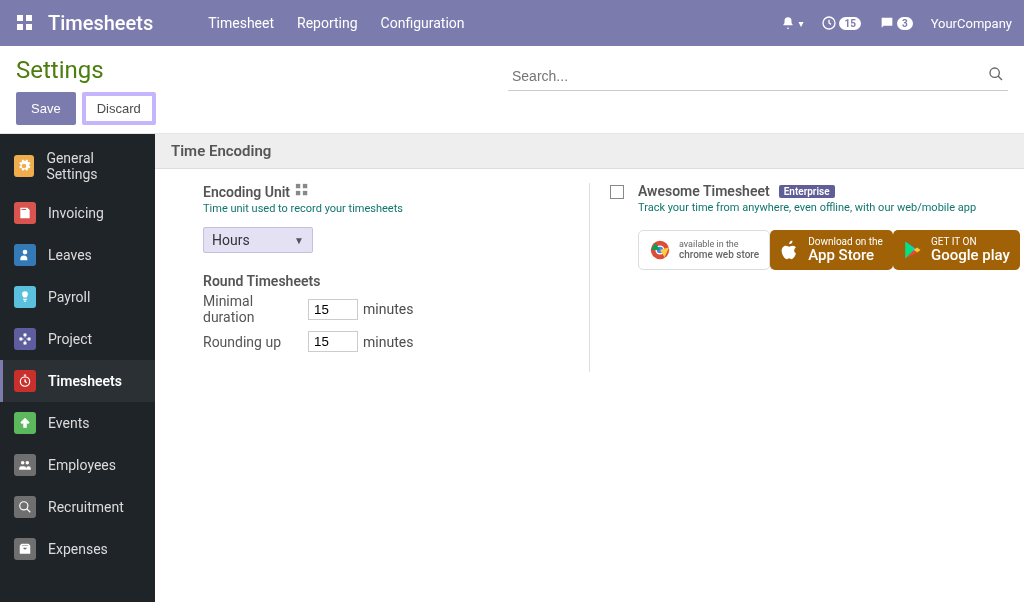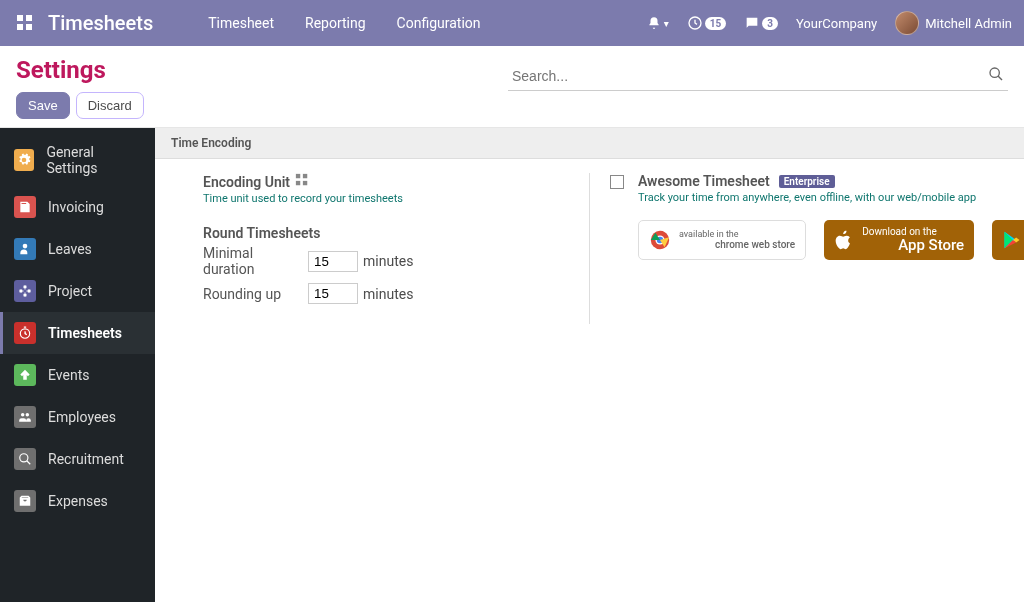--- a/index.html
+++ b/index.html
@@ -3,67 +3,67 @@
   <meta charset="utf-8">
   <style>
     * { box-sizing: border-box; margin: 0; padding: 0; }
     body { font-family: -apple-system, BlinkMacSystemFont, "Segoe UI", Roboto, "Helvetica Neue", Arial, sans-serif; font-size: 13px; color: #4c4c4c; background: #fff; width: 1024px; height: 602px; overflow: hidden; position: relative; }
 
     
     .navbar { background: #7c7bad; height: 46px; display: flex; align-items: center; color: #fff; padding: 0 12px 0 12px; }
     .navbar .apps-icon { width: 26px; height: 26px; display: flex; align-items: center; justify-content: center; margin-right: 10px; }
     .navbar .apps-icon svg { fill: #fff; }
     .navbar .brand { font-size: 20px; font-weight: 500; margin-right: 55px; }
-    .navbar .menu { display: flex; gap: 31px; }
+    .navbar .menu { display: flex; gap: 23px; }
     .navbar .menu .menu-item { color: #fff; font-size: 14px; cursor: pointer; }
     .navbar .spacer { flex: 1; }
     .navbar .right { display: flex; align-items: center; gap: 18px; }
     .navbar .right .item { display: flex; align-items: center; color: #fff; cursor: pointer; }
     .navbar .badge { background: #fff; color: #7c7bad; border-radius: 9px; font-size: 10px; font-weight: bold; padding: 1px 5px; margin-left: 2px; }
     .navbar .avatar { width: 24px; height: 24px; border-radius: 50%; background: linear-gradient(135deg,#c28b6c,#7a4a33); margin-right: 6px; border:1px solid rgba(255,255,255,.4);}
     .navbar .caret { margin-left: 3px; font-size: 10px; }
 
     
     .cp { display: flex; align-items: flex-start; justify-content: space-between; padding: 10px 16px 8px 16px; border-bottom: 1px solid #e6e6e6; }
-    .cp .title { font-size: 24px; color: #be185d; font-weight: 700; margin-bottom: 8px; }
+    .cp .title { font-size: 24px; color: #4d7c0f; font-weight: 400; margin-bottom: 8px; }
     .cp .search { width: 500px; position: relative; margin-top: 6px;}
     .cp .search input { width: 100%; border: none; border-bottom: 1px solid #ccc; padding: 6px 28px 6px 4px; font-size: 14px; outline: none; background:transparent;}
     .cp .search .sicon { position: absolute; right: 4px; top: 4px; color: #666; }
     .btnrow { display: flex; gap: 6px; }
-    .btn { border: 1px solid #c4b5fd; border-radius: 7px; padding: 5px 11px; font-size: 13px; background: #fff; color: #4c4c4c; cursor: pointer; }
+    .btn { border: 4px solid #c4b5fd; border-radius: 2px; padding: 5px 11px; font-size: 13px; background: #fff; color: #4c4c4c; cursor: pointer; }
     .btn.primary { background: #7c7bad; border-color: #7c7bad; color: #fff; }
 
     
     .body { display: flex; height: calc(602px - 46px - 82px); }
     .sidebar { width: 155px; background: #1f2428; color: #dcdcdc; overflow-y: auto; padding-top: 6px; }
     .sidebar .tab { display: flex; align-items: center; padding: 10px 14px; cursor: pointer; font-size: 14px; color:#dcdcdc; }
     .sidebar .tab .sicon { width: 22px; height: 22px; border-radius: 3px; margin-right: 12px; display: flex; align-items: center; justify-content: center; font-size: 12px; color: #fff; }
     .sidebar .tab.sel { background: #2a3034; color: #fff; font-weight: 600; border-left: 3px solid #7c7bad; padding-left:11px;}
     
     .content { flex: 1; overflow-y: auto; overflow-x: auto; }
-    .section-head { background: #eee; color: #555; font-weight: 600; font-size: 12px; padding: 8px 16px; border-bottom: 1px solid #ddd; }
+    .section-head { background: #eee; color: #555; font-weight: 600; font-size: 15px; padding: 8px 16px; border-bottom: 1px solid #ddd; }
     .section-body { display: flex; padding: 14px 0 10px 0; }
     .col { flex: 1; padding: 0 20px; min-width: 0; }
     .col.divider { border-left: 1px solid #ddd; }
     .box { padding-left: 28px; position: relative; margin-bottom: 20px; }
     .box .chk { position: absolute; left: 0; top: 2px; width: 14px; height: 14px; border: 1px solid #888; background: #fff; }
     .box .btitle { font-weight: 600; color: #555; font-size: 14px; display:flex; align-items:center; gap:5px;}
     .box .bdesc { color: #0f766e; font-size: 11px; margin-top: 2px; white-space: nowrap; overflow: hidden;}
     .box .bcontent { margin-top: 12px; font-size: 14px;}
     .tag { background: #5f5e97; color: #fff; font-size: 10px; padding: 1px 5px; border-radius: 2px; margin-left: 4px; vertical-align: middle;}
     .select { display:inline-flex; align-items:center; justify-content:space-between; width: 110px; background: #e4e1f4; border: 1px solid #c4c1e0; padding: 4px 8px; border-radius: 2px; color: #333; cursor:pointer; }
     .select .sar { font-size: 10px; color: #555; }
     .ninput { width: 50px; border: 1px solid #ccc; padding: 2px 5px; text-align: left; margin: 0 5px; }
     .rowf { display: flex; align-items: center; margin-bottom: 6px; }
     .rowf label { width: 100px; color: #555; }
-    .store-row { display: flex; gap: 18px; margin-top: 16px; flex-wrap: nowrap; justify-content: space-between;}
+    .store-row { display: flex; margin-top: 16px; flex-wrap: nowrap; justify-content: space-between;}
     .store { height: 40px; border-radius: 5px; display: flex; align-items:center; padding: 0 10px; gap: 8px; white-space: nowrap; }
     .store.chrome { border: 1px solid #ddd; background: #fff; color:#666; font-size:9px; line-height:1.1;}
     .store.black { background: #a16207; color: #fff; font-size:10px; line-height:1.1;}
-    .store .big { font-size: 15px; font-weight: 500; display:block;margin-left:36px;}
+    .store .big { font-size: 15px; font-weight: 500; display:block;}
     .grid-icon svg{width:14px;height:14px;fill:#888;}
   </style>
 </head>
 <body>
 
 <div class="navbar">
   <div class="apps-icon">
     <svg viewBox="0 0 16 16" width="16" height="16">
         <rect x="0" y="0" width="6" height="6"></rect>
         <rect x="9" y="0" width="6" height="6"></rect>
@@ -92,24 +92,20 @@
         </svg>
       <span class="badge">15</span>
     </div>
     <div class="item">
       <svg width="16" height="16" viewBox="0 0 24 24" fill="#fff">
           <path d="M4 4h16v12H7l-3 3V4z"></path>
         </svg>
       <span class="badge">3</span>
     </div>
     <div class="item">YourCompany</div>
-    <div class="item">
-      <div class="avatar"></div>
-      <span>Mitchell Admin</span>
-    </div>
   </div>
 </div>
 
 <div class="cp">
   <div>
     <div class="title">Settings</div>
     <div class="btnrow">
       <button class="btn primary">Save</button>
       <button class="btn">Discard</button>
     </div>
@@ -144,20 +140,28 @@
         <span>Invoicing</span>
       </div>
       <div class="tab">
         <div class="sicon" style="background: rgb(51, 122, 183);">
           <svg width="14" height="14" viewBox="0 0 24 24" fill="#fff">
             <circle cx="12" cy="7" r="4"></circle>
             <path d="M4 21v-2a6 6 0 0112 0v2H4z"></path>
           </svg>
         </div>
         <span>Leaves</span>
+      </div>
+      <div class="tab">
+        <div class="sicon" style="background: rgb(91, 192, 222);">
+          <svg width="14" height="14" viewBox="0 0 24 24" fill="#fff">
+            <path d="M12 2a5 5 0 00-5 5c0 3 2 4 2 6h6c0-2 2-3 2-6a5 5 0 00-5-5zM9 15h6v2H9v-2zm1 3h4v2h-4v-2z"></path>
+          </svg>
+        </div>
+        <span>Payroll</span>
       </div>
       <div class="tab">
         <div class="sicon" style="background: rgb(94, 94, 158);">
           <svg width="14" height="14" viewBox="0 0 24 24" fill="#fff">
             <path d="M10 3h4v4h-4V3zM3 10h4v4H3v-4zm14 0h4v4h-4v-4zM10 17h4v4h-4v-4zM12 7v3m-5 2h3m4 0h3m-5 2v3" stroke="#fff" stroke-width="1"></path>
           </svg>
         </div>
         <span>Project</span>
       </div>
       <div class="tab sel">
@@ -217,20 +221,26 @@
             <span class="grid-icon">
               <svg viewBox="0 0 16 16">
                   <rect x="1" y="1" width="5" height="5"></rect>
                   <rect x="9" y="1" width="5" height="5"></rect>
                   <rect x="1" y="9" width="5" height="5"></rect>
                   <rect x="9" y="9" width="5" height="5"></rect>
                 </svg>
             </span>
           </div>
           <div class="bdesc">Time unit used to record your timesheets</div>
+          <div class="bcontent">
+            <div class="select">
+              <span>Hours</span>
+              <span class="sar">▼</span>
+            </div>
+          </div>
         </div>
 
         <div class="box">
 
           <div class="btitle">Round Timesheets</div>
           <div class="bcontent" style="margin-top:4px;">
             <div class="rowf">
               <label>Minimal duration</label>
               <input class="ninput" value="15" style="">
               <span>minutes</span>

